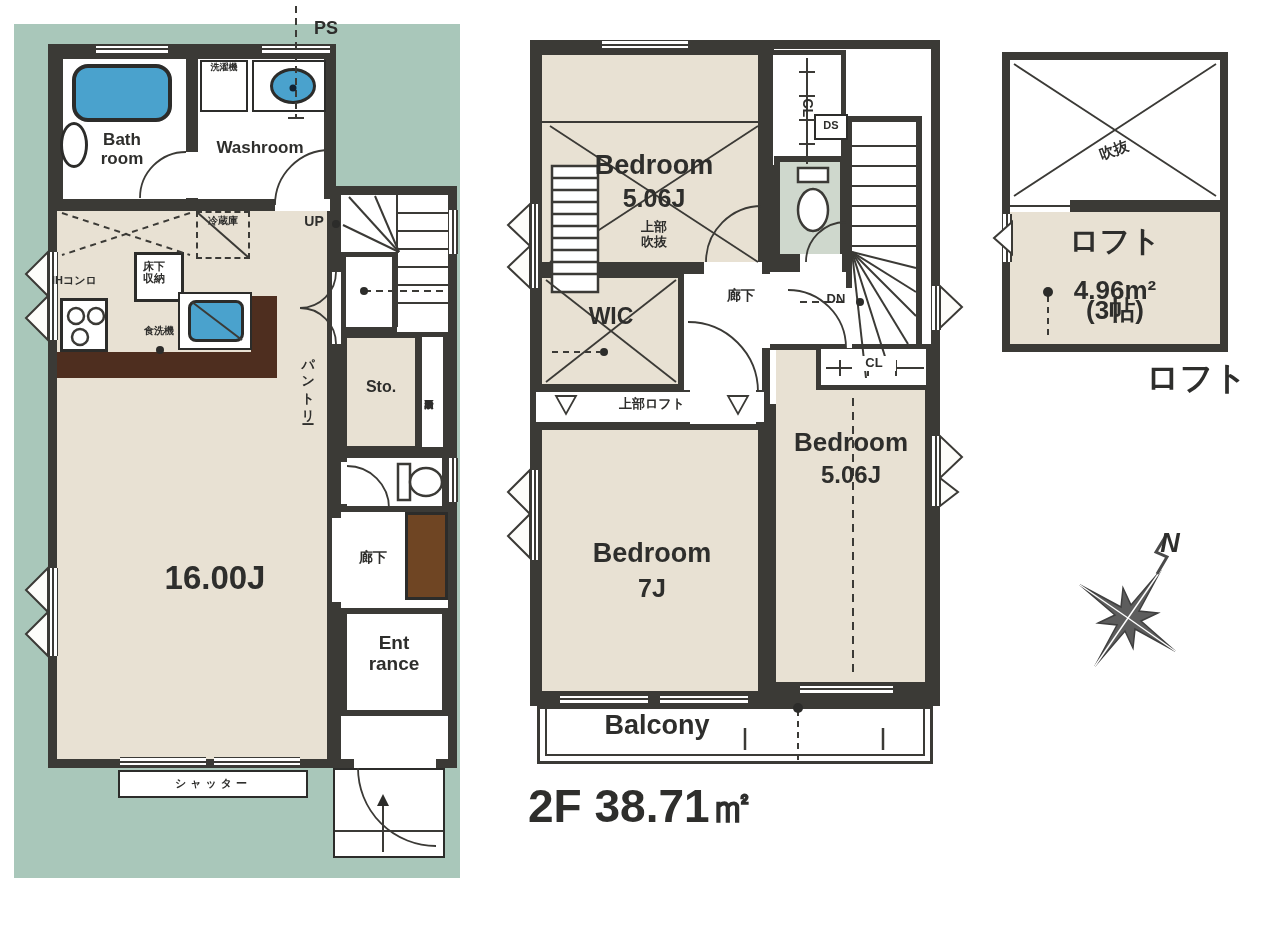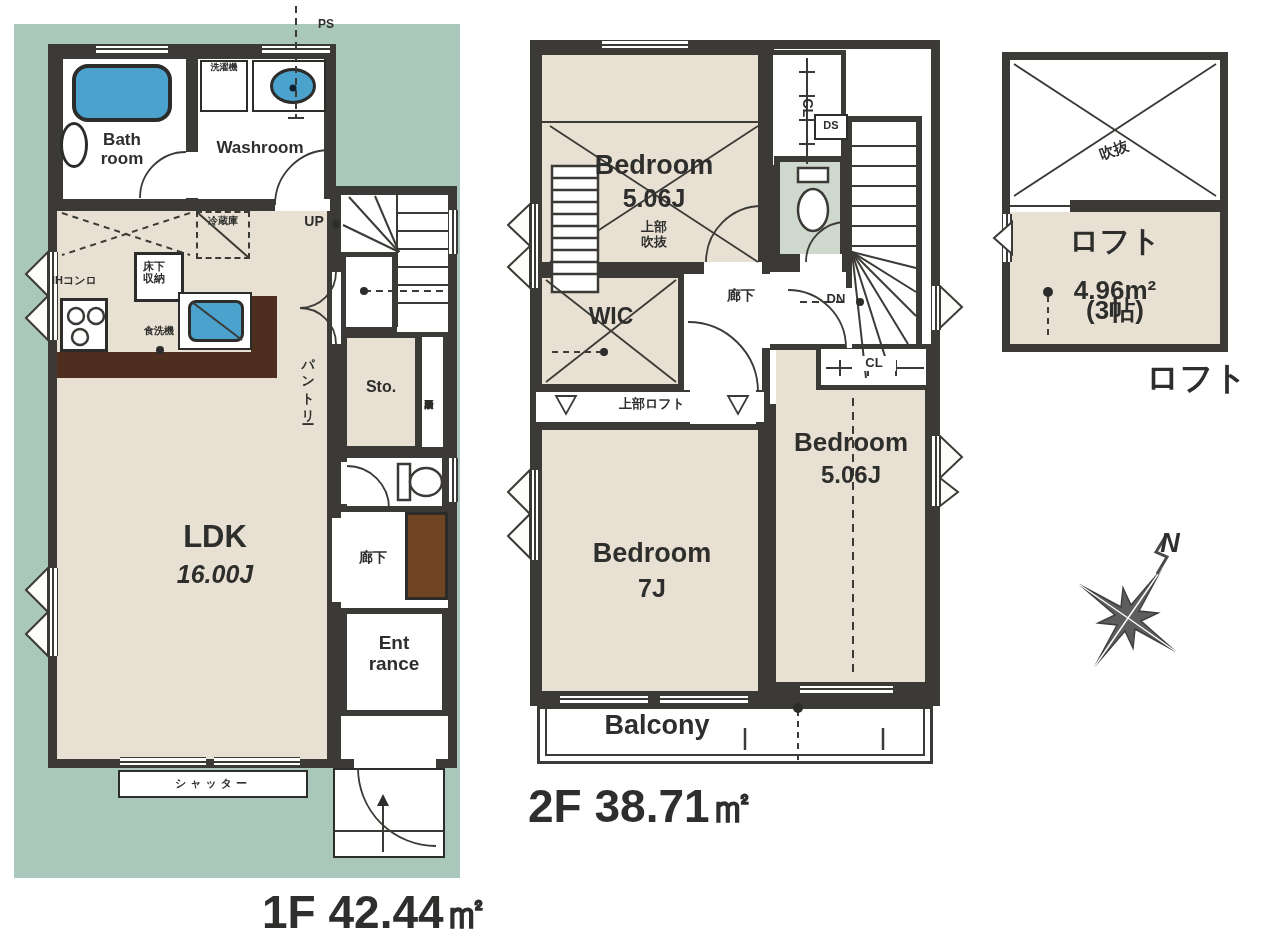--- a/index.html
+++ b/index.html
@@ -299,41 +299,39 @@
           <path d="M1128 618 L1161 570"></path>
             <path d="M1128 618 L1175 651"></path>
           <path d="M1128 618 L1095 666"></path>
             <path d="M1128 618 L1080 585"></path>
         </g>
         <path d="M1157 574 L1167 557 L1156 552 L1167 534" stroke="#4a4a4a" stroke-width="3"></path>
       </g>
     </g>
   </svg>
 
-  <div class="lbl" style="left:306px;top:18px;width:40px;font-size:12px;">PS</div>
+  <div class="lbl" style="left:306px;top:18px;width:40px;font-size:18px;">PS</div>
   <div class="lbl" style="left:200px;top:62px;width:48px;font-size:9px;">洗濯機</div>
   <div class="lbl" style="left:72px;top:130px;width:100px;font-size:17px;">Bath
 room</div>
   <div class="lbl" style="left:198px;top:138px;width:124px;font-size:17px;">Washroom</div>
   <div class="lbl" style="left:194px;top:215px;width:58px;font-size:10px;">冷蔵庫</div>
   <div class="lbl" style="left:134px;top:260px;width:40px;font-size:11px;">床下
 収納</div>
   <div class="lbl" style="left:52px;top:274px;width:88px;font-size:11px;text-align:left;">IHコンロ</div>
   <div class="lbl" style="left:134px;top:325px;width:50px;font-size:10px;">食洗機</div>
   <div class="lbl" style="left:296px;top:214px;width:36px;font-size:14px;">UP</div>
   <div class="lbl vtext" style="left:300px;top:310px;height:150px;font-size:13px;">パントリー</div>
   <div class="lbl" style="left:342px;top:378px;width:78px;font-size:16px;">Sto.</div>
   <div class="lbl vtext" style="left:424px;top:340px;height:106px;font-size:9px;letter-spacing:0;">階段下収納</div>
   <div class="lbl" style="left:338px;top:550px;width:70px;font-size:14px;">廊下</div>
-  <div class="lbl" style="left:140px;top:520px;width:150px;font-size:31px;">LDK</div>
-  <div class="lbl" style="left:140px;top:560px;width:150px;font-size:25px;font-style:italic;">16.00J</div>
+  <div class="lbl" style="left:140px;top:560px;width:150px;font-size:33px;">16.00J</div>
   <div class="lbl" style="left:352px;top:632px;width:84px;font-size:19px;">Ent
 rance</div>
   <div class="lbl" style="left:120px;top:777px;width:186px;font-size:11px;letter-spacing:4px;">シャッター</div>
-  <div class="caption" style="left:262px;top:882px;font-size:46px;">1F 42.44㎡</div>
 
   <div class="lbl" style="left:558px;top:150px;width:192px;font-size:27px;">Bedroom</div>
   <div class="lbl" style="left:558px;top:184px;width:192px;font-size:25px;">5.06J</div>
   <div class="lbl" style="left:608px;top:220px;width:92px;font-size:13px;">上部
 吹抜</div>
   <div class="lbl" style="left:777px;top:100px;width:60px;font-size:14px;transform:rotate(90deg);">CL</div>
   <div class="lbl" style="left:814px;top:119px;width:34px;font-size:11px;">DS</div>
   <div class="lbl" style="left:706px;top:288px;width:70px;font-size:14px;">廊下</div>
   <div class="lbl" style="left:816px;top:292px;width:40px;font-size:13px;">DN</div>
   <div class="lbl" style="left:556px;top:304px;width:110px;font-size:23px;">WIC</div>

